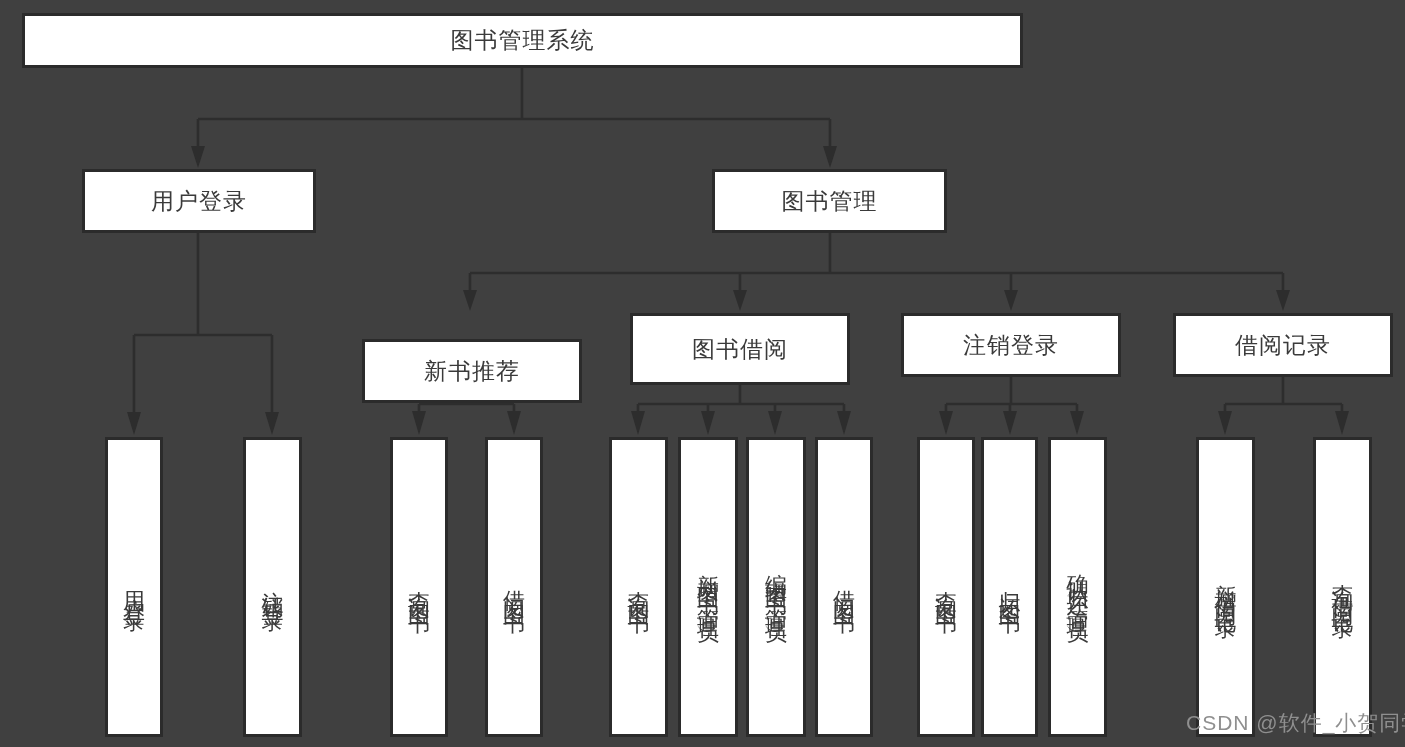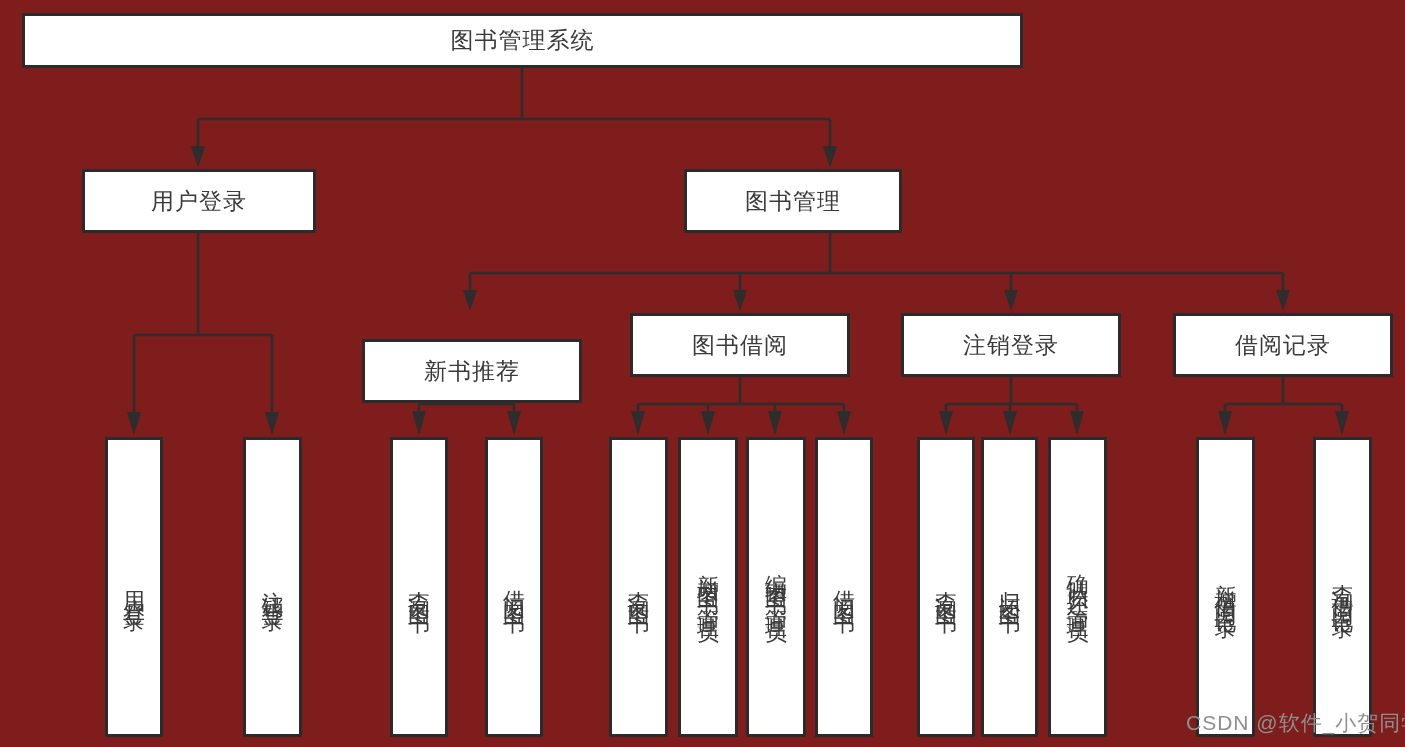--- a/index.html
+++ b/index.html
@@ -1,20 +1,20 @@
 <!DOCTYPE html>
 <html><head>
 <meta charset="utf-8">
 <style>
   html, body { margin: 0; padding: 0; background: #ffffff; }
   #canvas {
     position: relative;
     width: 1405px;
     height: 747px;
-    background: #7f1d1d;
+    background: #404040;
     font-family: "Liberation Sans", "DejaVu Sans", sans-serif;
     overflow: hidden;
   }
   #wires {
     position: absolute;
     left: 0; top: 0;
     width: 1405px; height: 747px;
   }
   #wires path {
     stroke: #2d2d2d;
@@ -121,28 +121,28 @@
     </g>
   </svg>
 
   <div class="box" style="left:22px; top:13px; width:1001px; height:55px;">
     <span>图书管理系统</span>
   </div>
 
   <div class="box" style="left:82px; top:169px; width:234px; height:64px;">
     <span>用户登录</span>
   </div>
-  <div class="box" style="left:684px; top:169px; width:218px; height:64px;">
+  <div class="box" style="left:712px; top:169px; width:235px; height:64px;">
     <span>图书管理</span>
   </div>
 
   <div class="box" style="left:362px; top:313px; width:220px; height:64px;margin-top:26px;">
     <span>新书推荐</span>
   </div>
-  <div class="box" style="left:630px; top:313px; width:220px; height:64px;">
+  <div class="box" style="left:630px; top:313px; width:220px; height:72px;">
     <span>图书借阅</span>
   </div>
   <div class="box" style="left:901px; top:313px; width:220px; height:64px;">
     <span>注销登录</span>
   </div>
   <div class="box" style="left:1173px; top:313px; width:220px; height:64px;justify-content:center;">
     <span>借阅记录</span>
   </div>
 
   <div class="leaf" style="left:105px; top:437px; width:58px; height:300px;">

